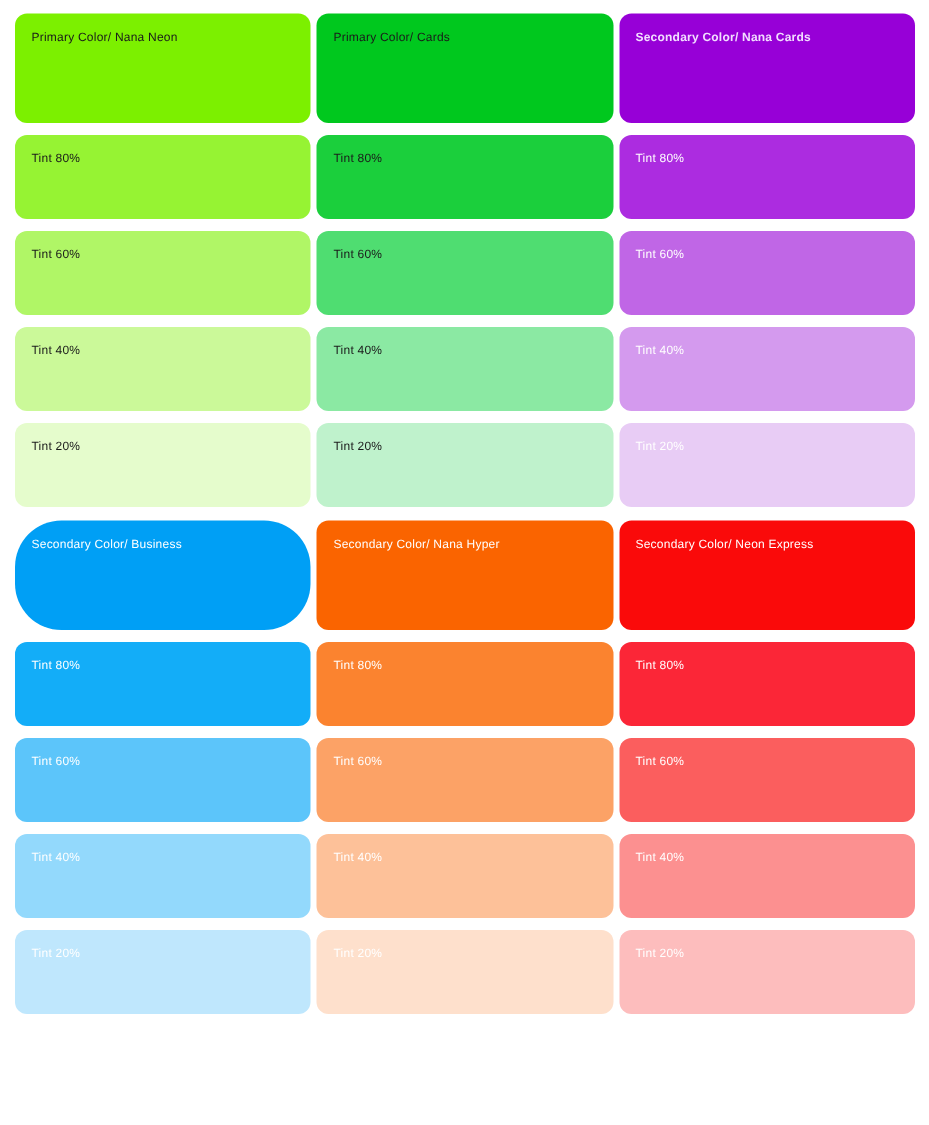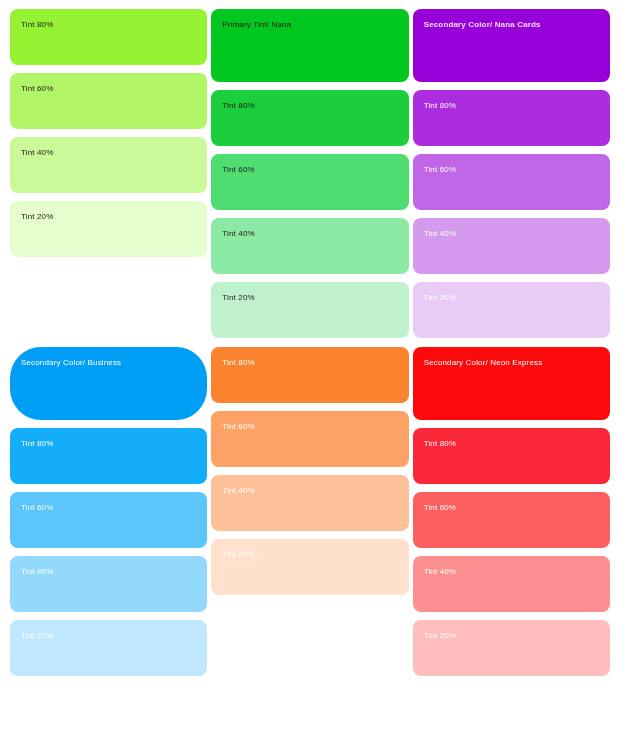--- a/index.html
+++ b/index.html
@@ -58,36 +58,39 @@
     white-space: nowrap;
     display: block;
   }
 </style>
 </head>
 <body>
 
 <div id="palette" style="background: rgb(255, 255, 255);">
     <div class="block first">
       <div class="column">
+        <div class="swatch primary" style="background: rgb(124, 240, 0);">
+          <span class="swatch-label" style="color: rgb(26, 26, 26);">Primary Color/ Nana Neon</span>
+        </div>
         <div class="swatch tint" style="background: rgb(150, 243, 51);">
           <span class="swatch-label" style="color: rgb(26, 26, 26);">Tint 80%</span>
         </div>
         <div class="swatch tint" style="background: rgb(176, 246, 102);">
           <span class="swatch-label" style="color: rgb(26, 26, 26);">Tint 60%</span>
         </div>
         <div class="swatch tint" style="background: rgb(203, 249, 153);">
           <span class="swatch-label" style="color: rgb(26, 26, 26);">Tint 40%</span>
         </div>
         <div class="swatch tint" style="background: rgb(229, 252, 204);">
           <span class="swatch-label" style="color: rgb(26, 26, 26);">Tint 20%</span>
         </div>
       </div>
       <div class="column">
         <div class="swatch primary" style="background: rgb(0, 200, 30);">
-          <span class="swatch-label" style="color: rgb(26, 26, 26);">Primary Tint/ Nana</span>
+          <span class="swatch-label" style="color: rgb(26, 26, 26);">Primary Color/ Cards</span>
         </div>
         <div class="swatch tint" style="background: rgb(27, 207, 60);">
           <span class="swatch-label" style="color: rgb(26, 26, 26);">Tint 80%</span>
         </div>
         <div class="swatch tint" style="background: rgb(79, 221, 113);">
           <span class="swatch-label" style="color: rgb(26, 26, 26);">Tint 60%</span>
         </div>
         <div class="swatch tint" style="background: rgb(139, 233, 163);">
           <span class="swatch-label" style="color: rgb(26, 26, 26);">Tint 40%</span>
         </div>
@@ -125,20 +128,23 @@
           <span class="swatch-label" style="color: rgb(255, 255, 255);">Tint 60%</span>
         </div>
         <div class="swatch tint" style="background: rgb(147, 217, 252);">
           <span class="swatch-label" style="color: rgb(255, 255, 255);">Tint 40%</span>
         </div>
         <div class="swatch tint" style="background: rgb(191, 231, 253);">
           <span class="swatch-label" style="color: rgb(255, 255, 255);">Tint 20%</span>
         </div>
       </div>
       <div class="column">
+        <div class="swatch primary" style="background: rgb(250, 100, 0);">
+          <span class="swatch-label" style="color: rgb(255, 255, 255);">Secondary Color/ Nana Hyper</span>
+        </div>
         <div class="swatch tint" style="background: rgb(251, 131, 47);">
           <span class="swatch-label" style="color: rgb(255, 255, 255);">Tint 80%</span>
         </div>
         <div class="swatch tint" style="background: rgb(252, 162, 102);">
           <span class="swatch-label" style="color: rgb(255, 255, 255);">Tint 60%</span>
         </div>
         <div class="swatch tint" style="background: rgb(253, 193, 153);">
           <span class="swatch-label" style="color: rgb(255, 255, 255);">Tint 40%</span>
         </div>
         <div class="swatch tint" style="background: rgb(254, 224, 204);">

